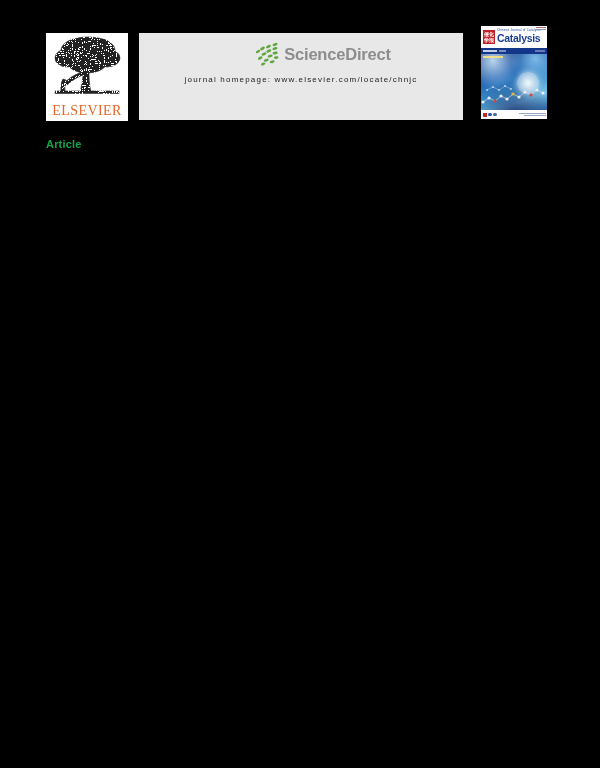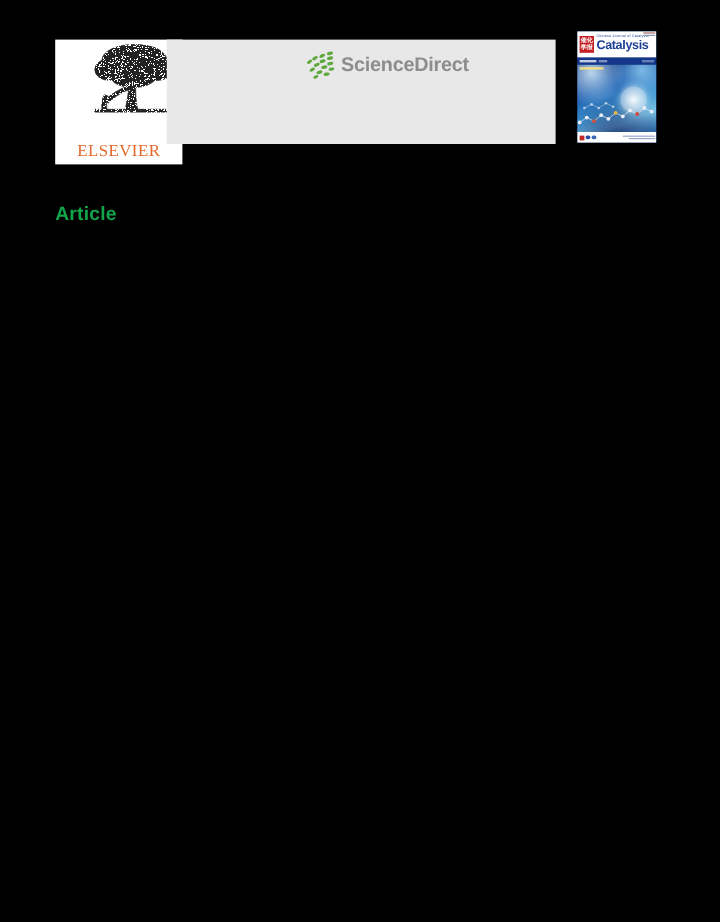--- a/index.html
+++ b/index.html
@@ -2,22 +2,22 @@
 <html><head>
 <meta charset="utf-8">
 <style>
   html,body{margin:0;padding:0;background:#000;}
   body{width:600px;height:768px;overflow:hidden;position:relative;
        font-family:"Liberation Sans", sans-serif;}
 
   .page{position:absolute;inset:0;background:#000;}
 
   
-  .elsevier-box{position:absolute;left:46px;top:33px;width:82px;height:104px;
-    background:#ffffff;display:flex;flex-direction:column;align-items:center;padding-left:24px;}
+  .elsevier-box{position:absolute;left:46px;top:33px;width:82px;height:88px;
+    background:#ffffff;display:flex;flex-direction:column;align-items:center;}
   .elsevier-tree{margin-top:2px;}
   .elsevier-word{position:absolute;bottom:2px;left:0;right:0;text-align:center;
     font-family:"Liberation Serif", serif;font-size:14px;font-weight:400;
     letter-spacing:.4px;}
 
   
   .banner{position:absolute;left:139px;top:33px;width:324px;height:87px;
     background:#e8e8e8;text-align:center;}
   .banner .available{margin-top:7px;font-size:7.5px;letter-spacing:1.6px;
     color:#1c1c1c;}
@@ -57,21 +57,21 @@
   .cover-footer{height:9px;background:#ffffff;flex:0 0 auto;
     display:flex;align-items:center;gap:1.5px;padding:0 1.5px;}
   .logo-sq{width:4px;height:4px;background:#c22a2a;}
   .logo-dot{width:3.5px;height:3.5px;border-radius:50%;background:#2a4fa0;}
   .logo-dot.d2{background:#3a6ab8;}
   .pub-lines{margin-left:auto;width:27px;}
   .pub-lines i{display:block;height:1px;margin:1px 0;background:#9aa8c8;}
 
   
   .article-type{position:absolute;left:46px;top:138px;
-    font-size:16px;font-weight:700;letter-spacing:.2px;margin-top:32px;}
+    font-size:11px;font-weight:700;letter-spacing:.2px;}
 </style>
 </head>
 <body>
 
 <div class="page">
 
   <div class="elsevier-box">
     <svg class="elsevier-tree" width="74" height="66" viewBox="0 0 74 66">
       <defs>
         <filter id="etch" x="-20%" y="-20%" width="140%" height="140%">
@@ -113,20 +113,21 @@
           <ellipse cx="15.2" cy="14" rx="2.6" ry="1.4" transform="rotate(-14 15.2 14)"></ellipse>
           <ellipse cx="21.2" cy="15.6" rx="2.4" ry="1.3" transform="rotate(-6 21.2 15.6)"></ellipse>
           <ellipse cx="5.2" cy="16" rx="2.5" ry="1.35" transform="rotate(-30 5.2 16)"></ellipse>
           <ellipse cx="11.2" cy="18.2" rx="2.6" ry="1.4" transform="rotate(-20 11.2 18.2)"></ellipse>
           <ellipse cx="17.2" cy="19.8" rx="2.5" ry="1.35" transform="rotate(-10 17.2 19.8)"></ellipse>
           <ellipse cx="8.2" cy="22" rx="2.3" ry="1.25" transform="rotate(-24 8.2 22)"></ellipse>
         </g>
       </svg>
       <span class="sd-word">ScienceDirect</span>
     </div>
+    <div class="homepage">journal homepage: www.elsevier.com/locate/chnjc</div>
   </div>
 
   <div class="cover">
     <div class="cover-header">
       <div class="seal" style="background:#c32026;">
         <span>催化</span>
         <span>学报</span>
       </div>
       <div class="cover-titles">
         <div class="cover-small-title" style="color:#1c3f94;">Chinese Journal of Catalysis</div>

